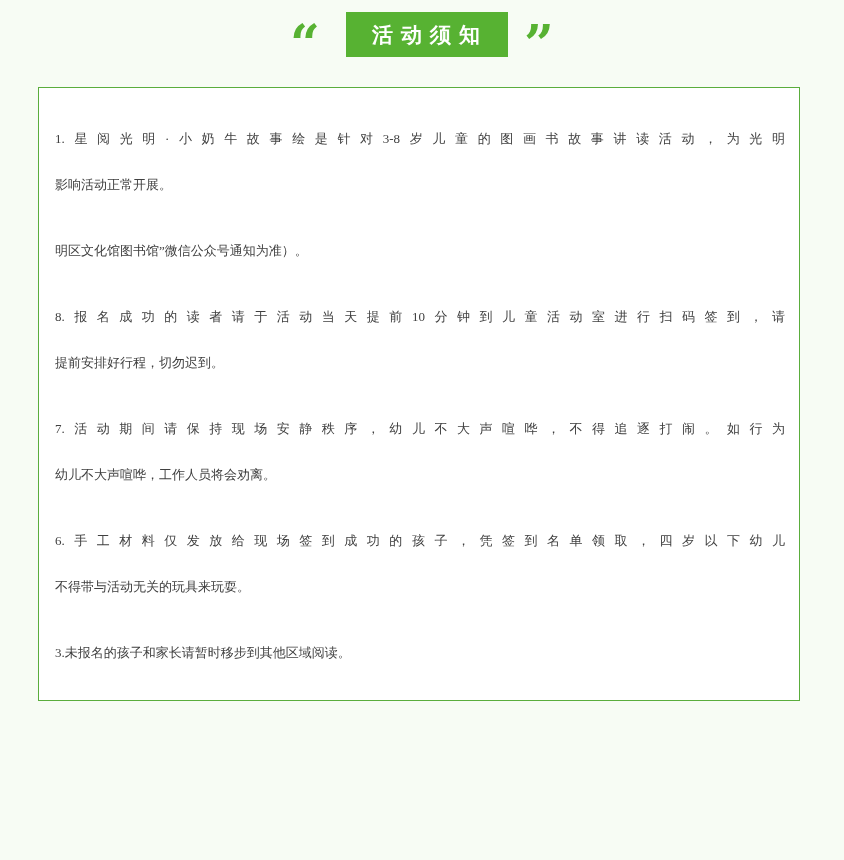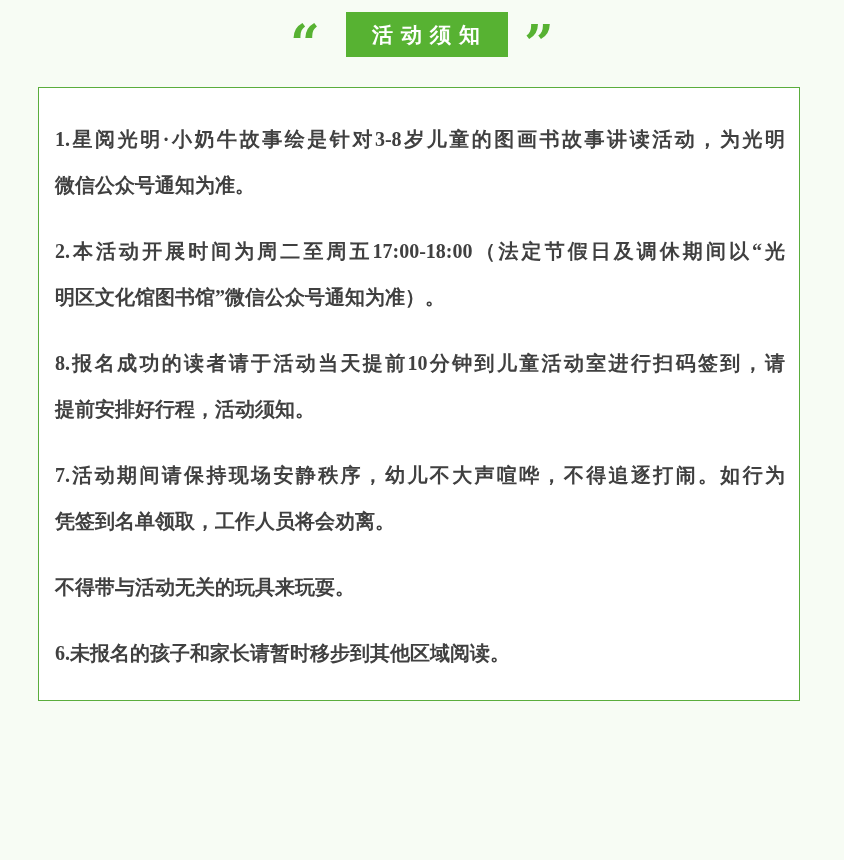--- a/index.html
+++ b/index.html
@@ -42,58 +42,57 @@
     margin: 29px 0 0 38px;
     background: #ffffff;
     border: 1.5px solid #5aad3c;
     padding: 28px 14px 24px 16px;
   }
   .notice-item {
     margin-bottom: 20px;
   }
   .notice-item:last-child { margin-bottom: 0; }
   .line {
-    font-size: 20px;
+    font-size: 13px;
     line-height: 46px;
     color: #404040;
     text-align: left;
     white-space: nowrap;
-    font-weight: bold;
   }
   .line.fill {
     white-space: normal;
     text-align: justify;
     text-align-last: justify;
   }
 </style>
 </head>
 <body>
 
 <div class="header">
   <span class="quote open">“</span>
   <div class="title-badge">活动须知</div>
   <span class="quote close">”</span>
 </div>
 
 <div class="notice-box">
     <div class="notice-item">
       <div class="line fill">1.星阅光明·小奶牛故事绘是针对3-8岁儿童的图画书故事讲读活动，为光明</div>
-      <div class="line">微信公众号通知为准。</div>
+      <div class="line">影响活动正常开展。</div>
     </div>
     <div class="notice-item">
-      <div class="line fill">2.本活动开展时间为周二至周五17:00-18:00（法定节假日及调休期间以“光</div>
       <div class="line">明区文化馆图书馆”微信公众号通知为准）。</div>
     </div>
     <div class="notice-item">
       <div class="line fill">8.报名成功的读者请于活动当天提前10分钟到儿童活动室进行扫码签到，请</div>
-      <div class="line">提前安排好行程，活动须知。</div>
+      <div class="line">提前安排好行程，切勿迟到。</div>
     </div>
     <div class="notice-item">
       <div class="line fill">7.活动期间请保持现场安静秩序，幼儿不大声喧哗，不得追逐打闹。如行为</div>
-      <div class="line">凭签到名单领取，工作人员将会劝离。</div>
+      <div class="line">幼儿不大声喧哗，工作人员将会劝离。</div>
     </div>
     <div class="notice-item">
+      <div class="line fill">6.手工材料仅发放给现场签到成功的孩子，凭签到名单领取，四岁以下幼儿</div>
       <div class="line">不得带与活动无关的玩具来玩耍。</div>
     </div>
     <div class="notice-item">
-      <div class="line">6.未报名的孩子和家长请暂时移步到其他区域阅读。</div>
+      <div class="line">3.未报名的孩子和家长请暂时移步到其他区域阅读。</div>
     </div>
   </div>
 
 </body></html>

